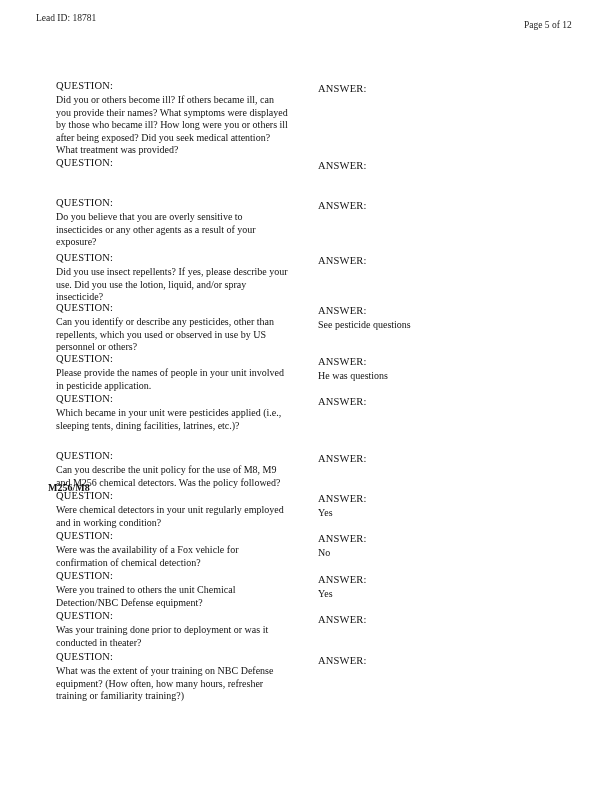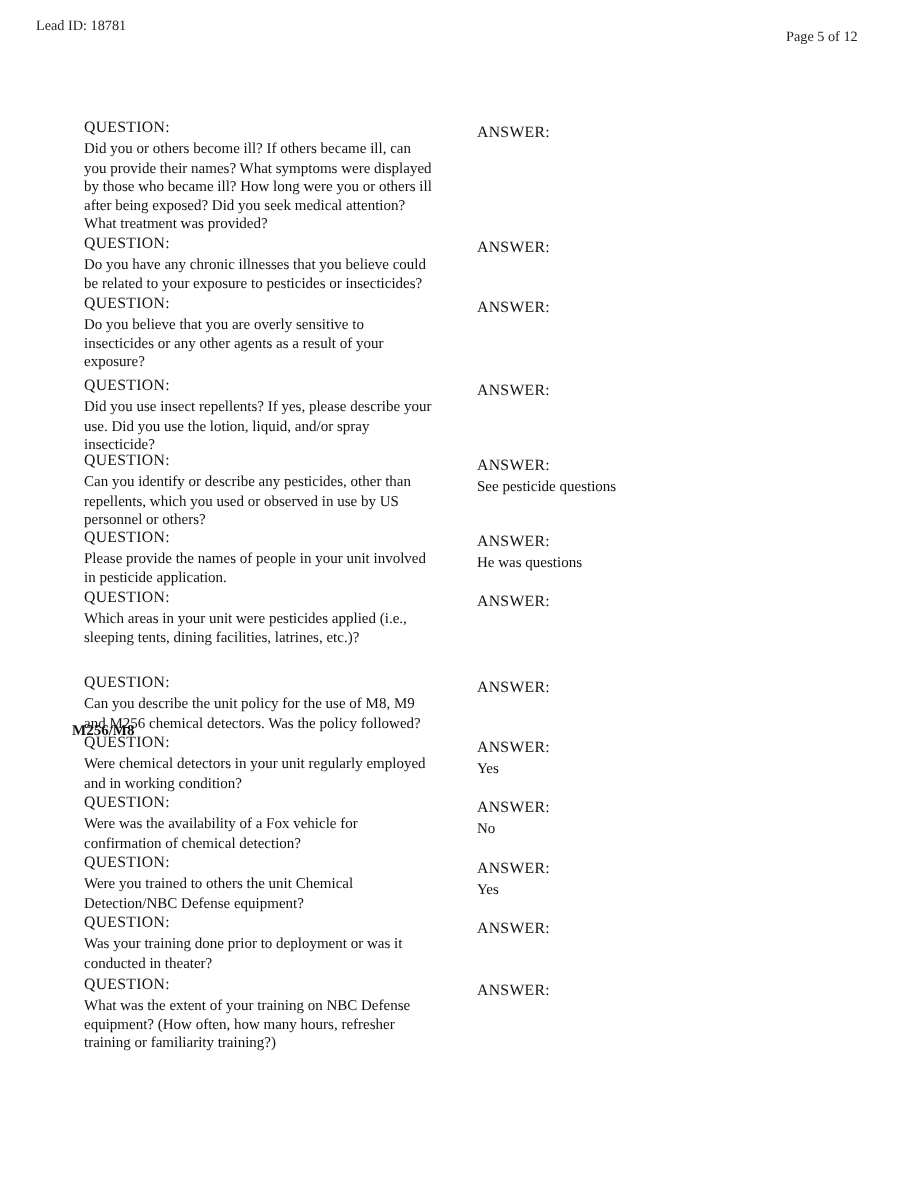--- a/index.html
+++ b/index.html
@@ -1,19 +1,19 @@
 <!DOCTYPE html>
 <html><head>
 <meta charset="utf-8">
 <style>
   html, body { margin:0; padding:0; background:#ffffff; }
   body { width:612px; height:792px; position:relative; overflow:hidden;
          font-family:"Liberation Serif", "DejaVu Serif", serif; color:#111; }
   .hdr { position:absolute; font-size:9.5px; color:#222; }
-  .lead { left:24px; top:13px; }
+  .lead { left:36px; top:13px; }
   .page { left:524px; top:20px; }
   .q { position:absolute; left:56px; width:235px; }
   .a { position:absolute; left:318px; width:240px; }
   .label { font-weight:normal; font-size:10.5px; letter-spacing:0.2px; line-height:13px; }
   .txt { font-size:10px; line-height:12.5px; margin-top:2px; }
   .section { position:absolute; left:48px; top:434px; font-weight:bold; font-size:10px;margin-top:48px; }
 </style>
 </head>
 <body>
 
@@ -24,21 +24,20 @@
   <div class="label">QUESTION:</div>
   <div class="txt">Did you or others become ill?  If others became ill, can you provide their names?  What symptoms were displayed by those who became ill?  How long were you or others ill after being exposed?  Did you seek medical attention?  What treatment was provided?</div>
 </div>
 <div class="a" style="top:82px">
   <div class="label">ANSWER:</div>
   <div class="txt"></div>
 </div>
 
 <div class="q" style="top:156px">
   <div class="label">QUESTION:</div>
-  <div class="txt">Do you have any chronic illnesses that you believe could be related to your exposure to pesticides or insecticides?</div>
 </div>
 <div class="a" style="top:159px">
   <div class="label">ANSWER:</div>
   <div class="txt"></div>
 </div>
 
 <div class="q" style="top:196px">
   <div class="label">QUESTION:</div>
   <div class="txt">Do you believe that you are overly sensitive to insecticides or any other agents as a result of your exposure?</div>
 </div>
@@ -69,21 +68,21 @@
   <div class="label">QUESTION:</div>
   <div class="txt">Please provide the names of people in your unit involved in pesticide application.</div>
 </div>
 <div class="a" style="top:355px">
   <div class="label">ANSWER:</div>
   <div class="txt">He was questions</div>
 </div>
 
 <div class="q" style="top:392px">
   <div class="label">QUESTION:</div>
-  <div class="txt">Which areas in your unit were pesticides applied (i.e., sleeping tents, dining facilities, latrines, etc.)?</div>
+  <div class="txt">Which became in your unit were pesticides applied (i.e., sleeping tents, dining facilities, latrines, etc.)?</div>
 </div>
 <div class="a" style="top:395px">
   <div class="label">ANSWER:</div>
   <div class="txt"></div>
 </div>
 
 <div class="section">M256/M8</div>
 
 <div class="q" style="top:449px">
   <div class="label">QUESTION:</div>

